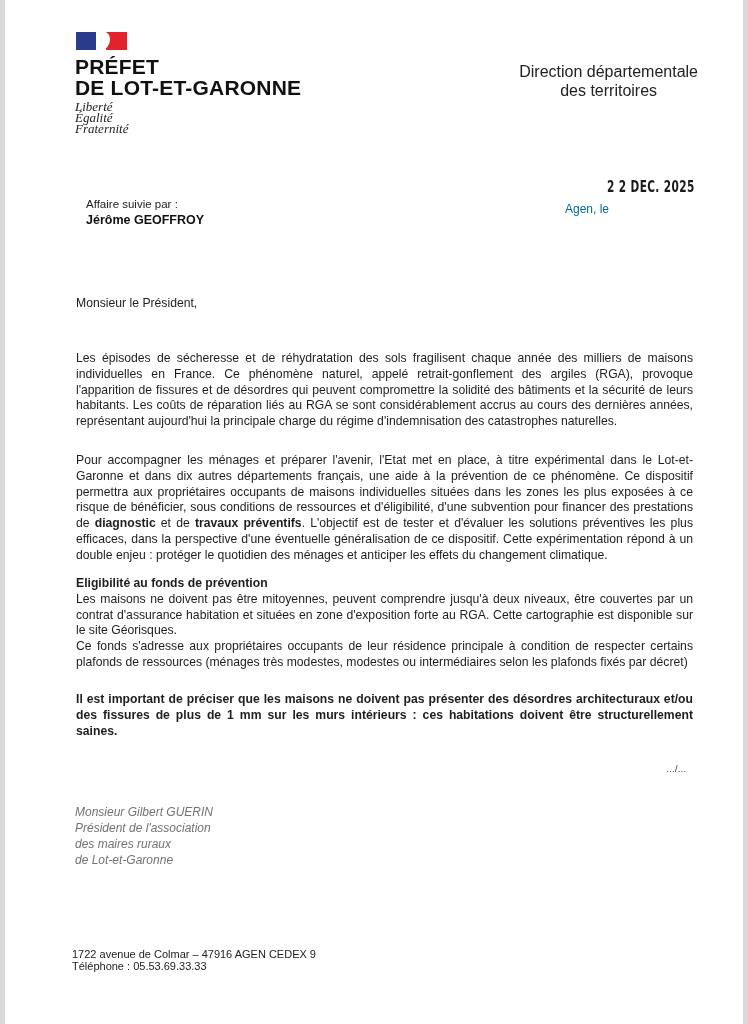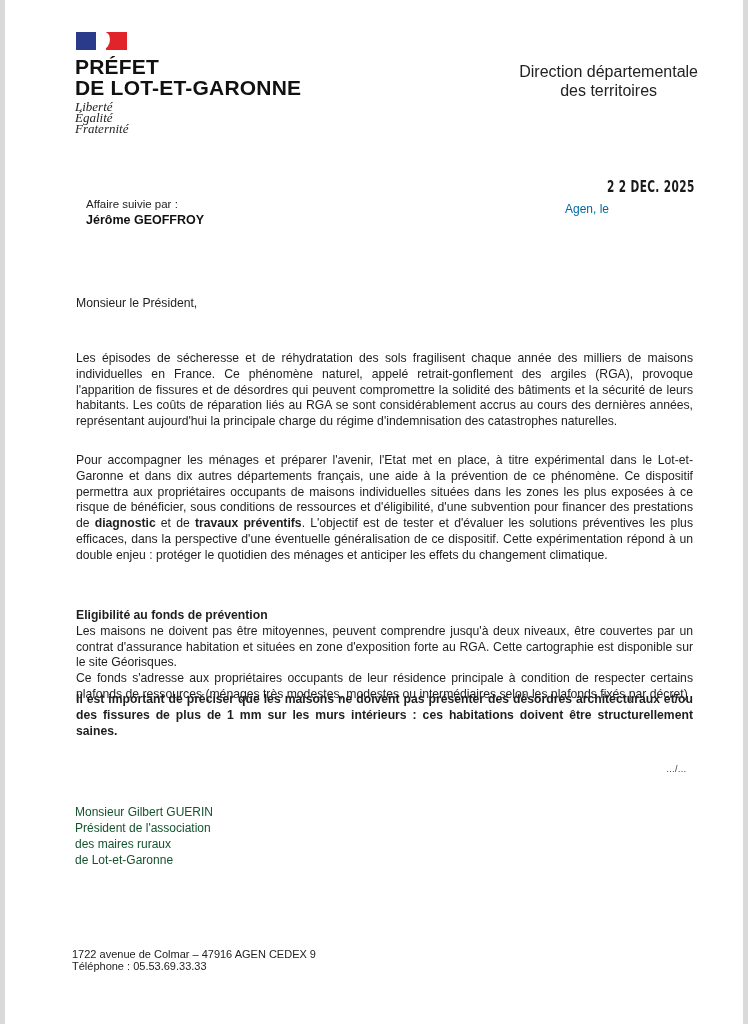--- a/index.html
+++ b/index.html
@@ -26,28 +26,28 @@
 
   .affaire { position:absolute; left:86px; top:196px; font-size:11.5px; line-height:16px; color:#222; }
   .affaire .name { font-weight:bold; font-size:12.5px; color:#111; }
   .affaire .small { font-size:10.5px; }
   .affaire a { color:#222; text-decoration:underline; }
 
   .body { position:absolute; left:76px; width:617px; font-size:12.2px; line-height:15.8px; color:#1e1e1e; text-align:justify; }
   .salutation { top:296px; }
   .p1 { top:327px;margin-top:24px; }
   .p2 { top:453px; }
-  .p3 { top:608px; }
+  .p3 { top:576px; }
   .p4 { top:692px; font-weight:bold; }
   .p3 .heading { font-weight:bold; display:block; }
   .p3 .block { display:block; }
 
   .continue { position:absolute; left:666px; top:764px; font-size:9px; color:#333; }
 
-  .recipient { position:absolute; left:75px; top:804px; font-size:12px; line-height:16px; color:#14532d; }
+  .recipient { position:absolute; left:75px; top:804px; font-size:12px; line-height:16px; color:#737373;font-style:italic; }
 
   .footer { position:absolute; left:72px; top:948px; font-size:11px; line-height:12px; color:#222; }
 </style>
 </head>
 <body>
 
 <div class="edge-left"></div>
 <div class="edge-right"></div>
 
 <div class="flag">

